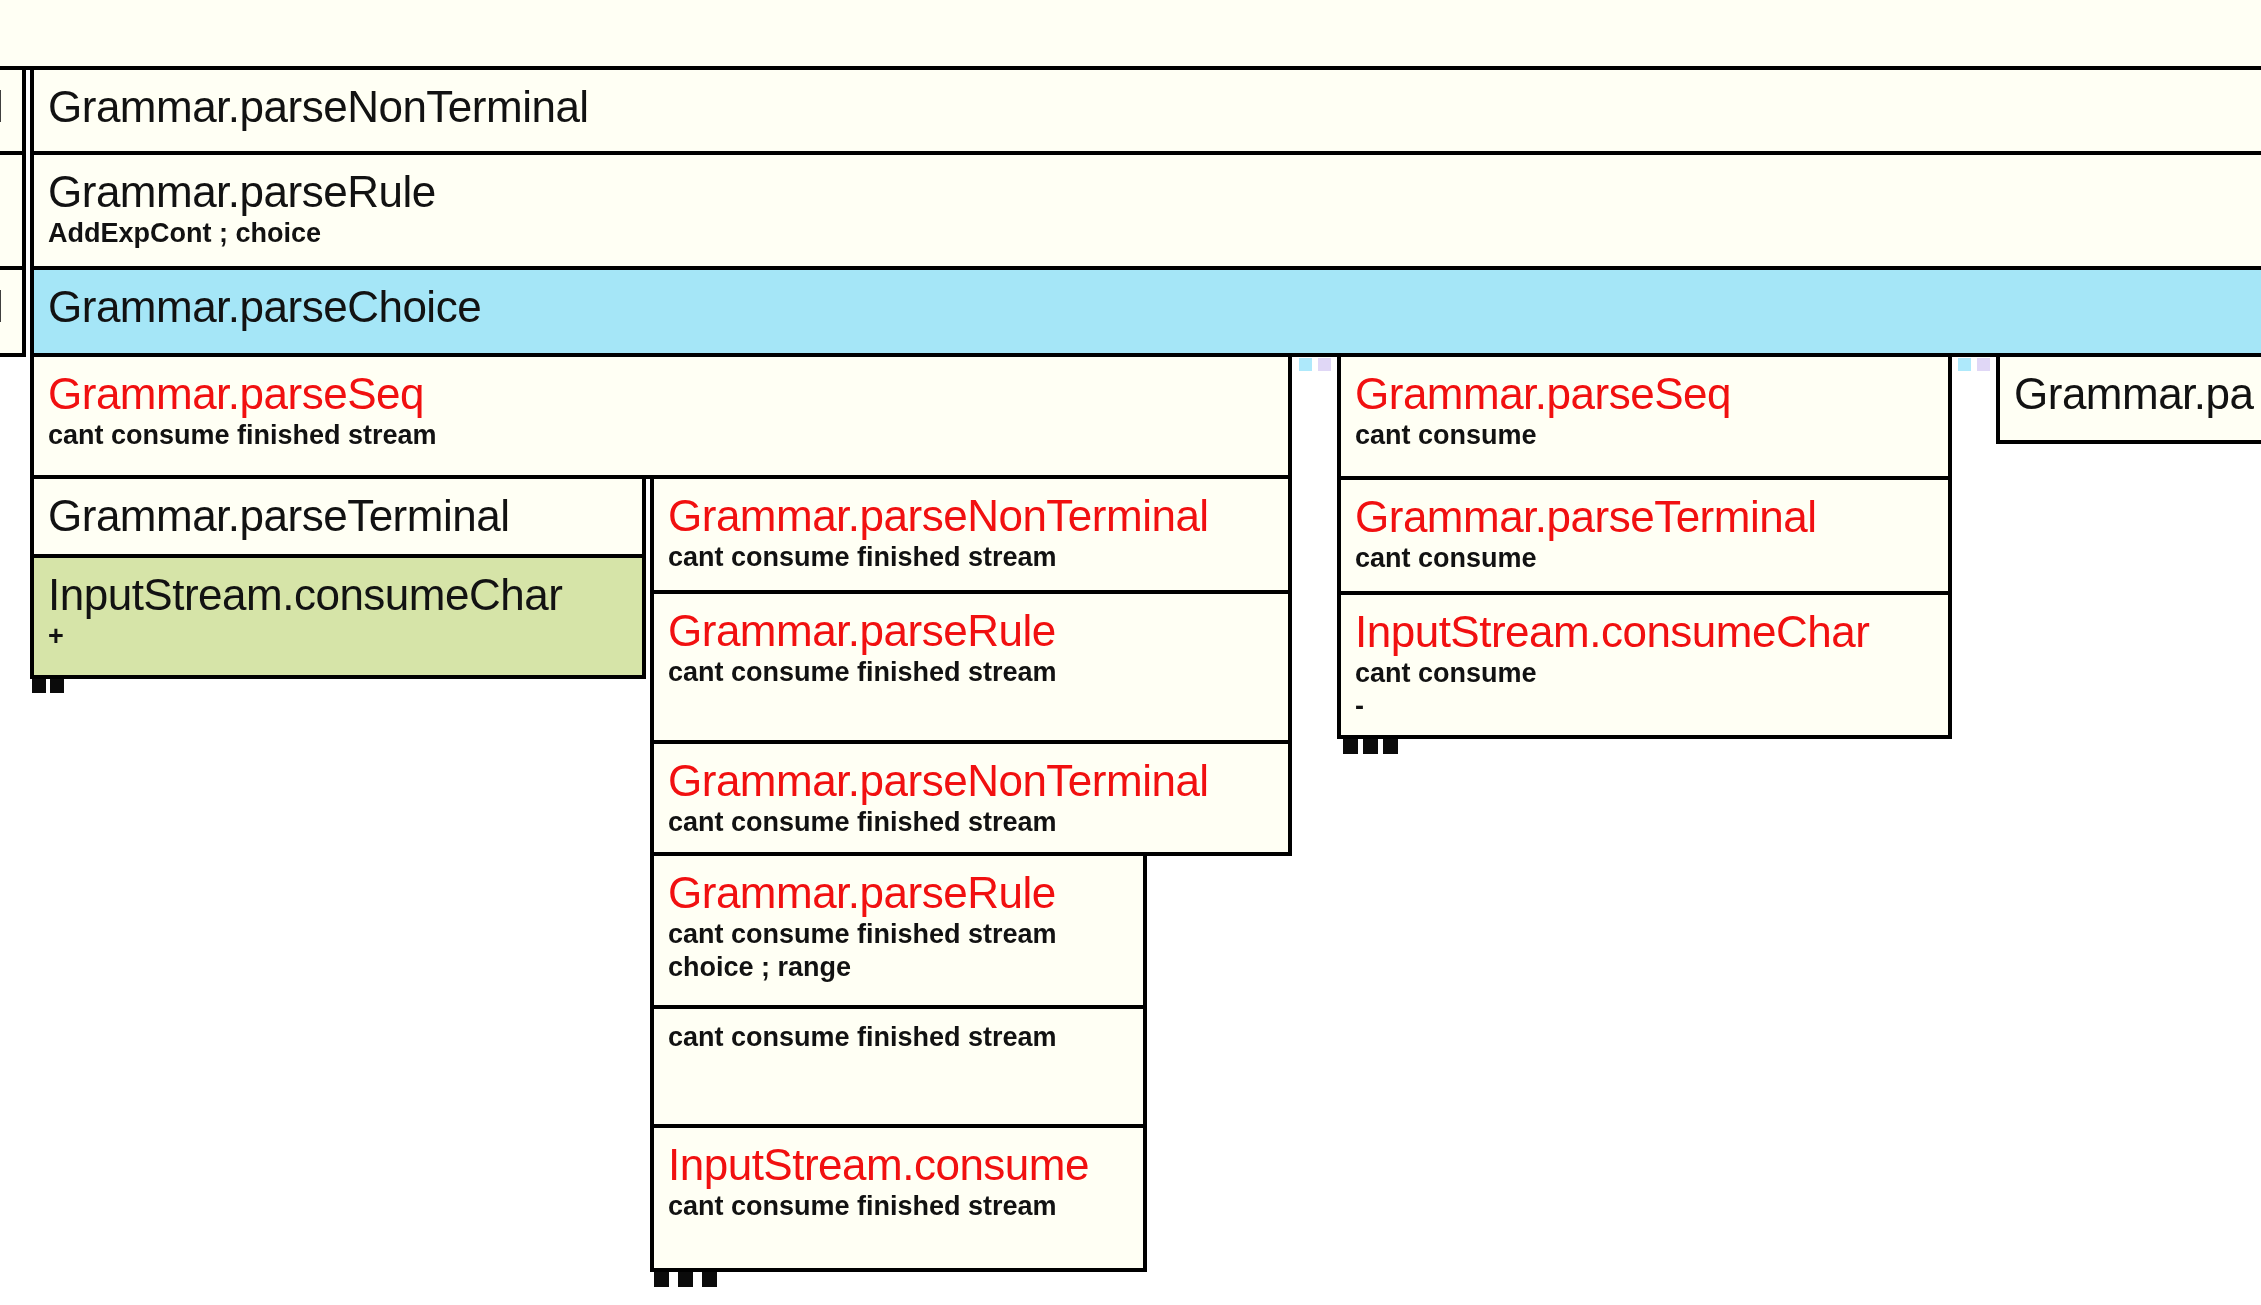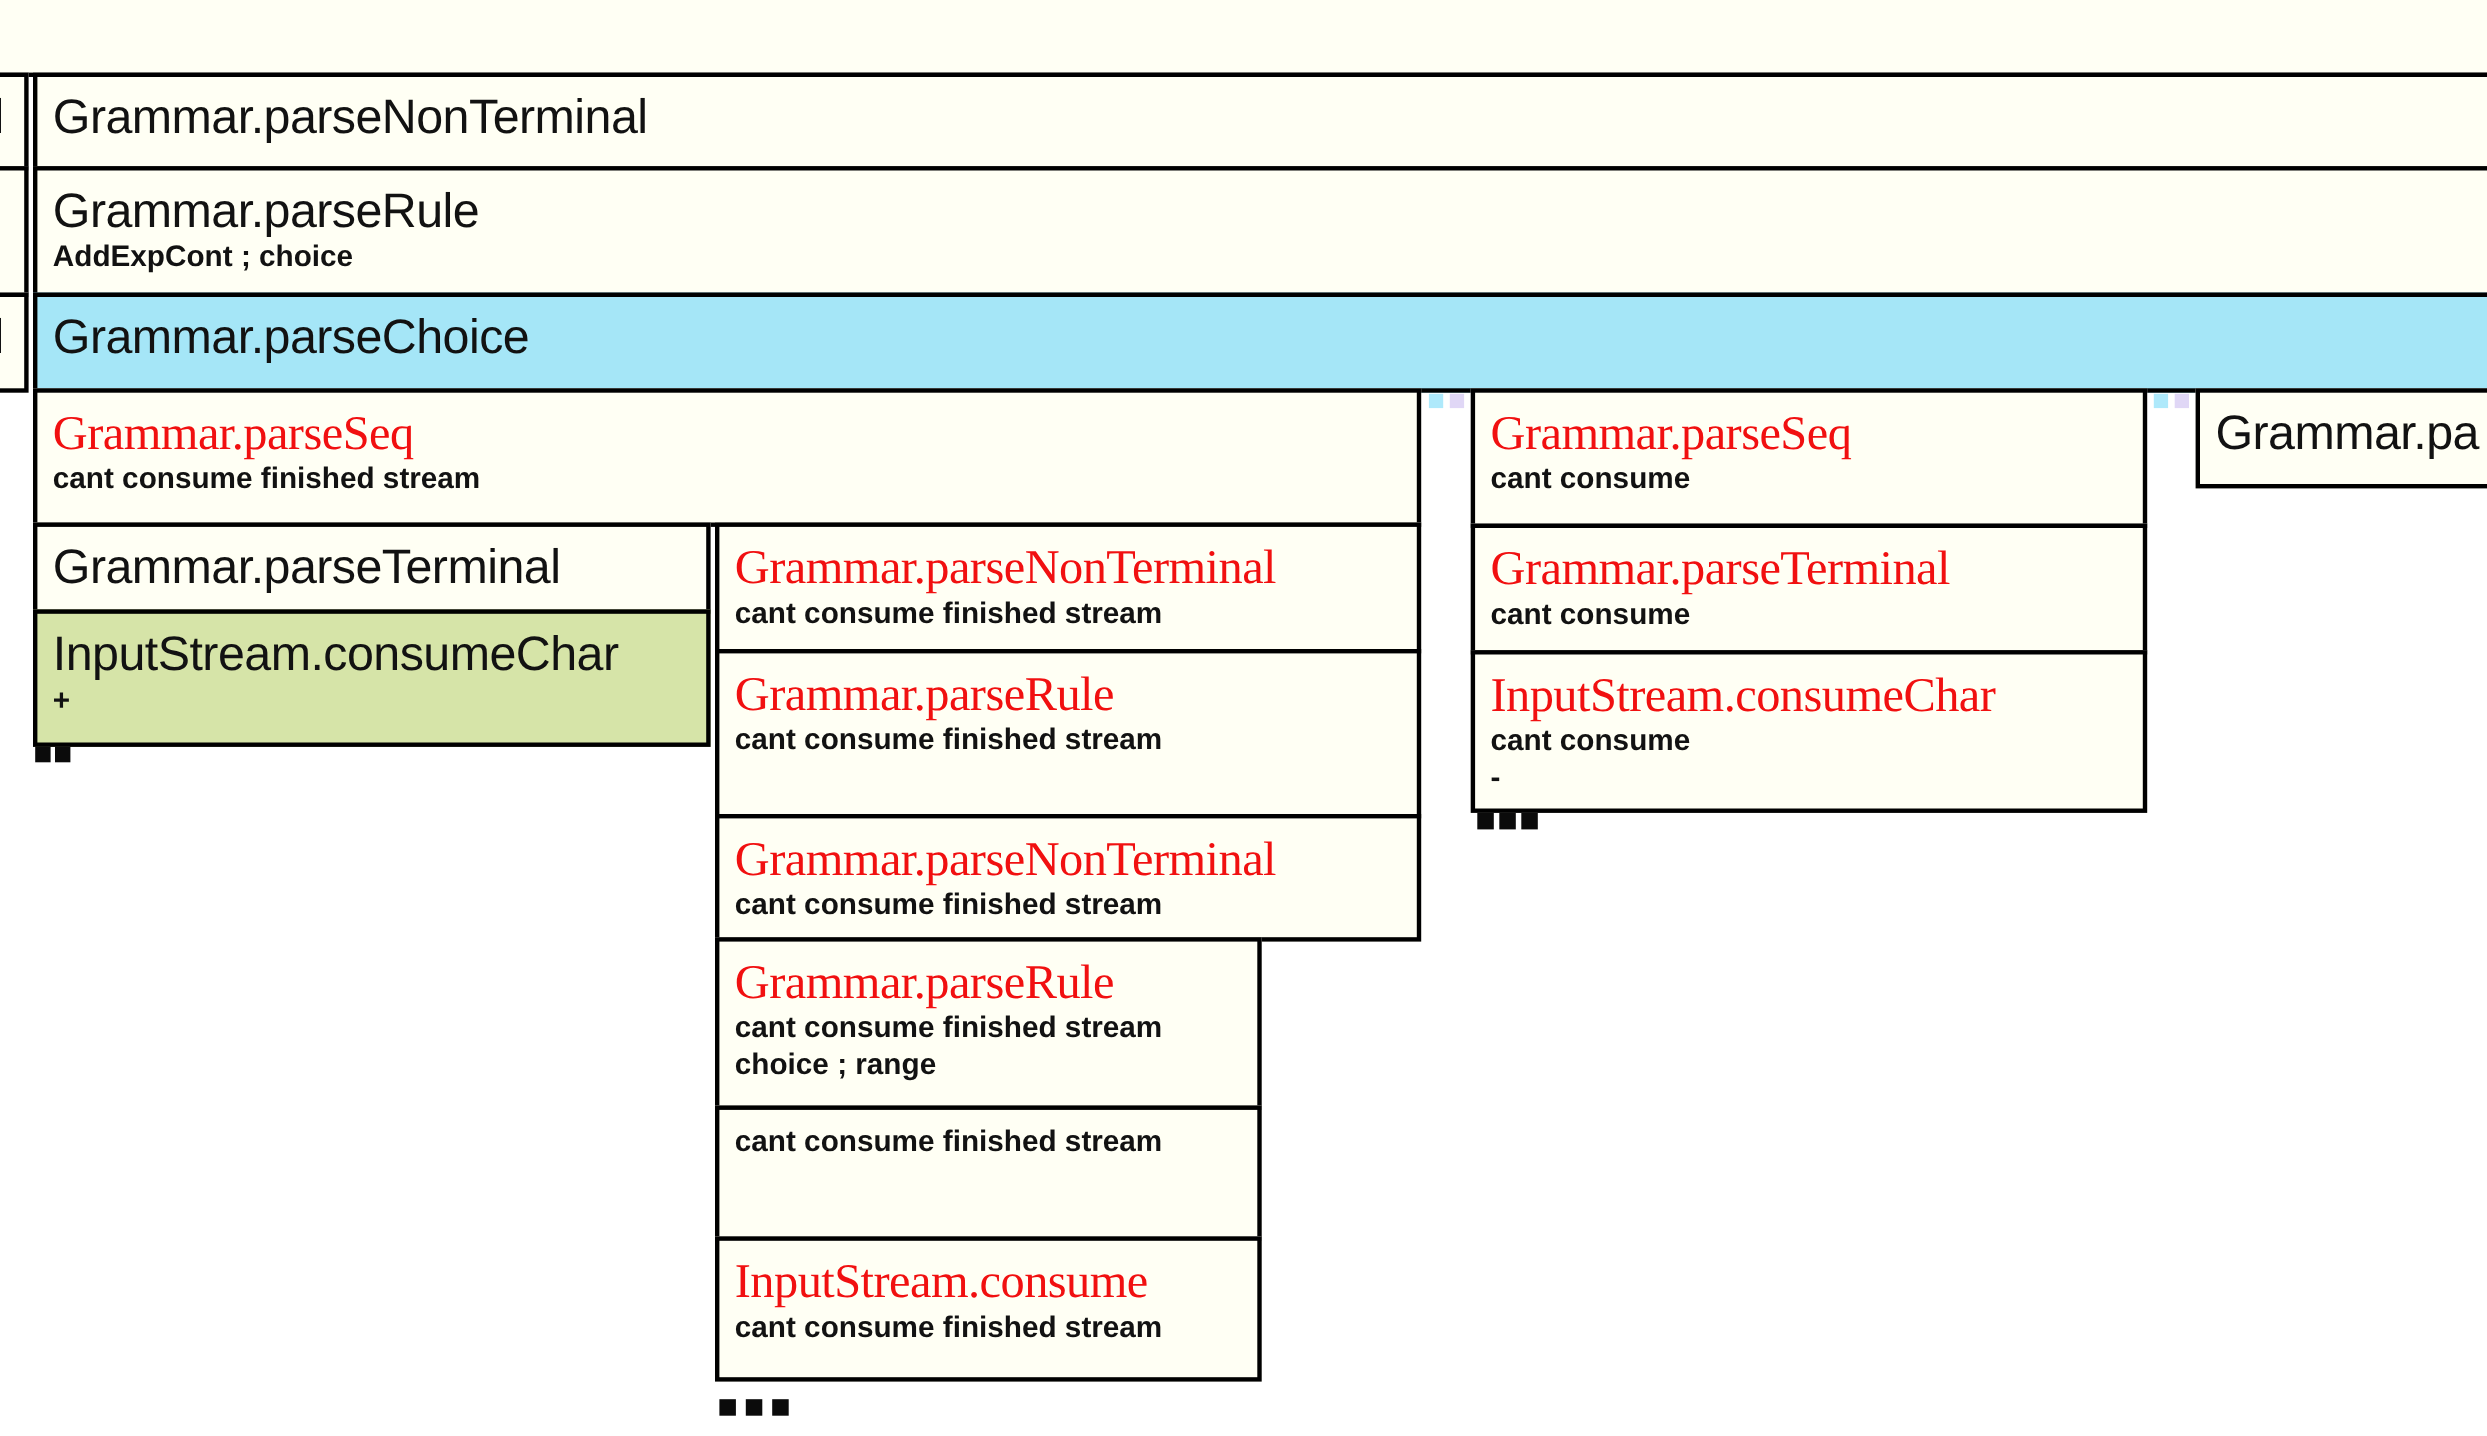--- a/index.html
+++ b/index.html
@@ -8,21 +8,21 @@
     --marker-cyan:#aee9fb; --marker-lavender:#e0d7f6; --footer-black:#0b0b0b;
   }
   html,body{margin:0;padding:0;}
   #stage{position:relative;width:2261px;height:1305px;overflow:hidden;background:var(--background);
          font-family:"Liberation Sans",sans-serif;padding-left:48px;}
   .box{position:absolute;background:var(--box-bg);border:4px solid var(--border);
        box-sizing:border-box;padding:12px 0 0 14px;overflow:hidden;}
   .noPad{padding-left:2px;}
   .title{font-size:44px;line-height:50px;font-weight:400;letter-spacing:-0.5px;
          color:var(--title-black);white-space:nowrap;}
-  .fail .title{color:var(--fail-red);font-family:Liberation Serif, serif;}
+  .fail .title{color:var(--fail-red);}
   .sub{font-size:27px;line-height:33px;font-weight:700;color:var(--title-black);white-space:nowrap;}
   .selected{background:var(--choice-blue);}
   .success{background:var(--success-green);}
   .marker{position:absolute;width:13px;height:13px;}
   .marker.cyan{background:var(--marker-cyan);}
   .marker.lavender{background:var(--marker-lavender);}
   .sq{position:absolute;width:15px;height:15px;background:var(--footer-black);}
 </style>
 </head>
 <body>
@@ -79,21 +79,21 @@
     <div class="sub">cant consume finished stream</div>
   </div>
   <div class="box fail" style="left:650px;top:852px;width:497px;height:157px;">
     <div class="title">Grammar.parseRule</div>
     <div class="sub">cant consume finished stream</div>
     <div class="sub">choice ; range</div>
   </div>
   <div class="box fail" style="left:650px;top:1005px;width:497px;height:123px;">
     <div class="sub">cant consume finished stream</div>
   </div>
-  <div class="box fail" style="left:650px;top:1124px;width:497px;height:132px;">
+  <div class="box fail" style="left:650px;top:1124px;width:497px;height:148px;">
     <div class="title">InputStream.consume</div>
     <div class="sub">cant consume finished stream</div>
   </div>
   <div class="sq" style="left:654px;top:1272px;"></div>
   <div class="sq" style="left:678px;top:1272px;"></div>
   <div class="sq" style="left:702px;top:1272px;"></div>
 
   <div class="marker cyan" style="left:1299px;top:358px;"></div>
   <div class="marker lavender" style="left:1318px;top:358px;"></div>
 

